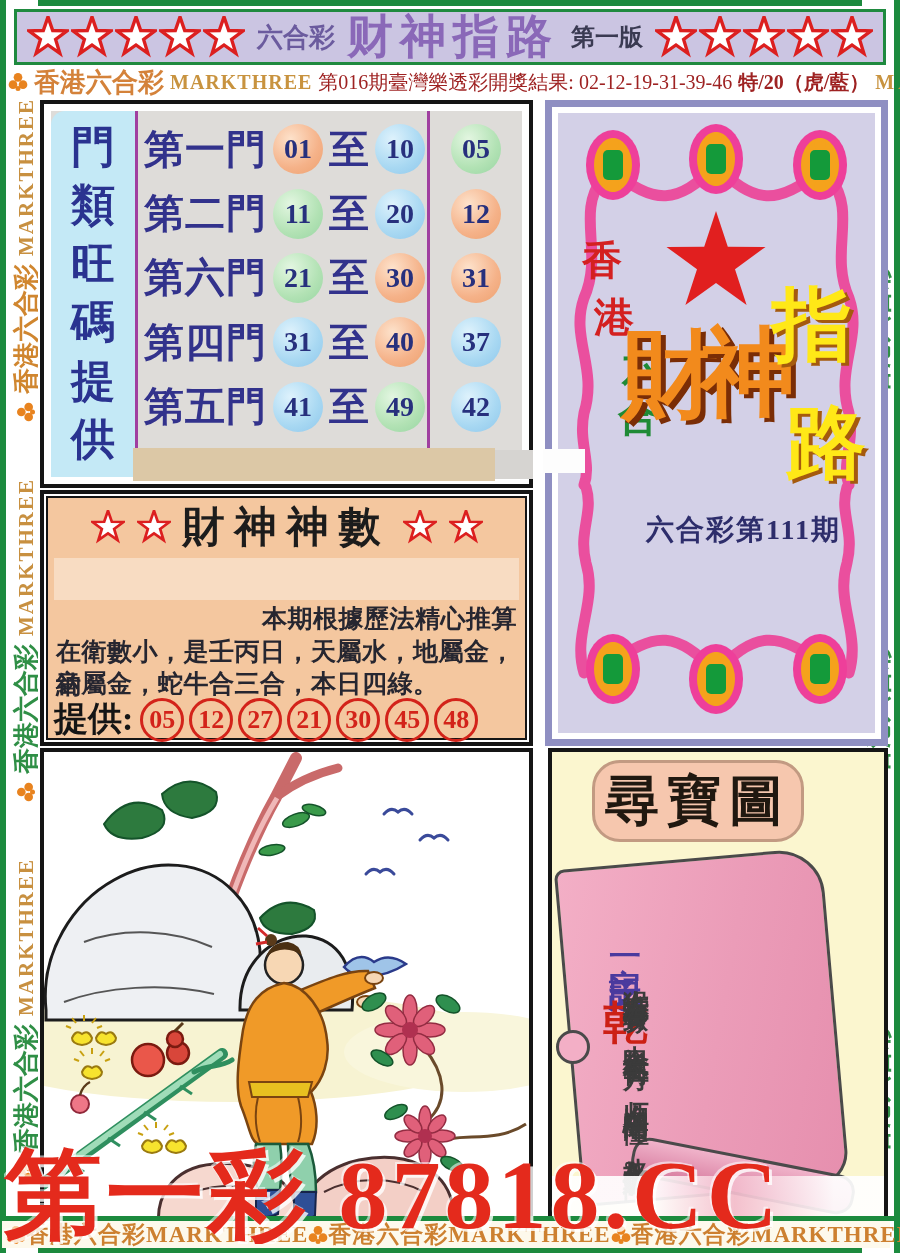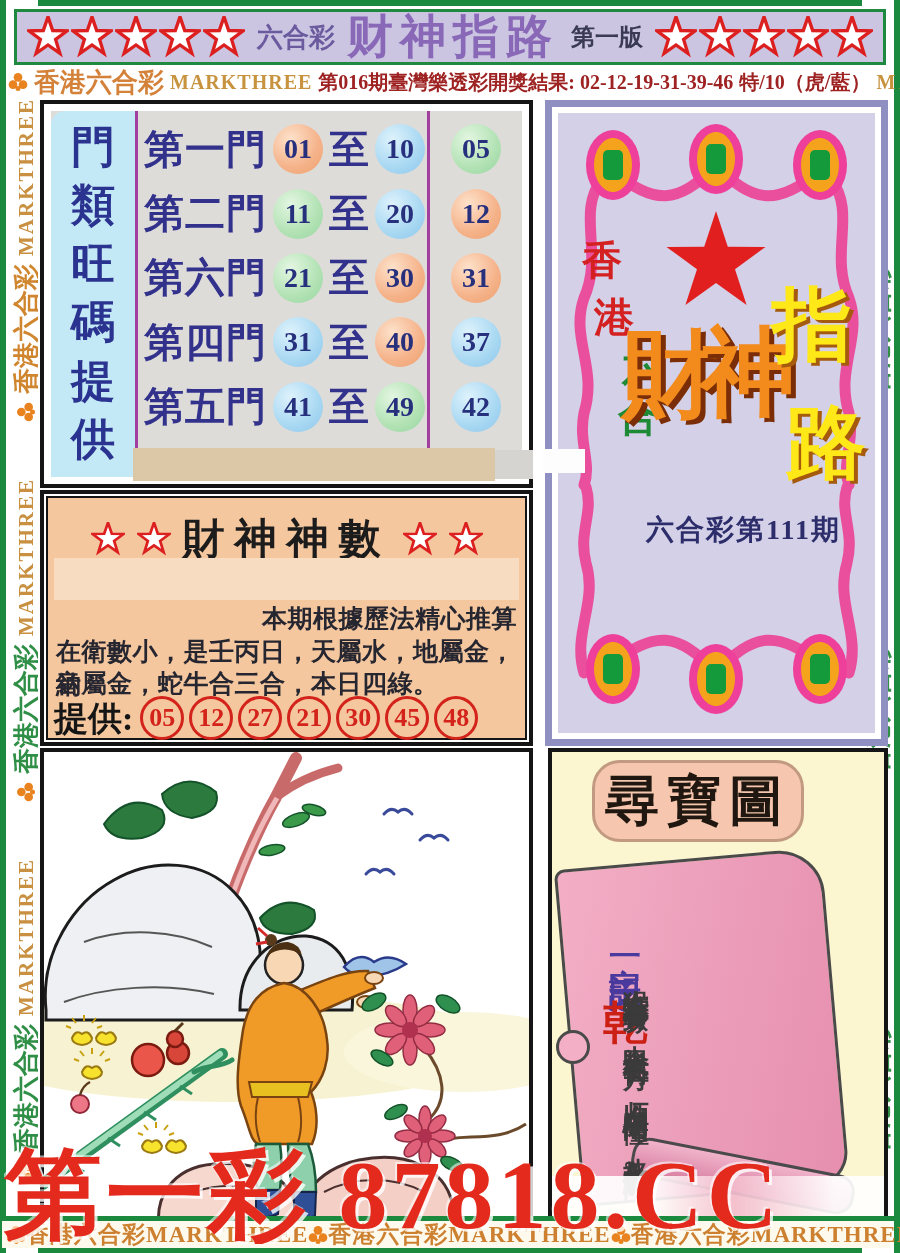--- a/index.html
+++ b/index.html
@@ -21,21 +21,21 @@
   .starrow{display:flex;gap:2px;}
   .star-sm{width:42px;height:42px;}
   .banner-small{font-size:26px;font-weight:700;color:#6b5b9e;}
   .banner-title{font-size:46px;font-weight:700;color:#8a68b8;letter-spacing:7px;}
   .banner-ed{font-size:24px;font-weight:700;color:#3a3a52;}
   
   .subheader{position:absolute;left:8px;top:67px;width:884px;height:30px;display:flex;
              align-items:center;gap:6px;white-space:nowrap;}
   .sh-cn{font-size:26px;font-weight:700;color:#d4823a;}
   .sh-en{font-size:20px;font-weight:700;color:#c8933f;letter-spacing:1px;}
-  .sh-res{font-size:20px;font-weight:700;color:#9e2222;}
+  .sh-res{font-size:20px;font-weight:400;color:#9e2222;}
   .sh-sp{font-size:20px;font-weight:700;color:#9e2222;}
   
   .gate-box{position:absolute;left:40px;top:100px;width:493px;height:388px;box-sizing:border-box;
             border:4px solid #151515;background:#fff;padding:7px;}
   .gate-inner{display:grid;grid-template-columns:84px 3px 1fr 3px 92px;height:100%;
               background:#dedcd9;}
   .pline{background:#a03fa0;}
   .gate-label{background:#c4e9f6;border-radius:14px 0 0 0;display:flex;flex-direction:column;
               align-items:center;justify-content:space-evenly;}
   .gate-label span{font-size:44px;font-weight:700;color:#2a3390;line-height:1;}
@@ -60,31 +60,31 @@
   .pc-red{color:#d42020;font-size:40px;}
   .pc-green{color:#1f8a36;font-size:40px;}
   .pc-big{font-size:96px;color:#f28a1c;text-shadow:5px 4px 0 #7a2d06;}
   .pc-yel{font-size:80px;color:#ffe817;text-shadow:4px 3px 0 #a55a0e;}
   .p-issue{position:absolute;left:88px;top:398px;font-size:28px;font-weight:700;color:#2d2d6b;
            letter-spacing:2px;}
   
   .shen-box{position:absolute;left:40px;top:490px;width:493px;height:256px;box-sizing:border-box;
             border:4px solid #151515;background:#fff;padding:2px;}
   .shen-inner{position:relative;height:100%;box-sizing:border-box;border:2px solid #151515;
-              background:#f4c79f;padding:18px 12px;}
+              background:#f4c79f;padding:6px 12px;}
   .shen-header{display:flex;align-items:center;justify-content:center;gap:12px;}
   .shen-title{font-size:42px;font-weight:700;color:#1c1c1c;letter-spacing:10px;line-height:1.1;}
   .star-xs{width:34px;height:34px;}
   .shen-censor{position:absolute;left:6px;top:60px;width:calc(100% - 12px);height:42px;
                background:#f8dcc2;}
   .shen-line{position:absolute;left:8px;right:8px;font-size:25px;font-weight:700;color:#262630;
              letter-spacing:0.5px;}
   .sl1{top:104px;text-align:right;}
   .sl2{top:137px;} .sl3{top:169px;}
-  .provide{position:absolute;left:6px;top:198px;display:flex;align-items:flex-start;gap:5px;}
+  .provide{position:absolute;left:6px;top:198px;display:flex;align-items:flex-end;gap:5px;}
   .provide-label{font-size:34px;font-weight:700;color:#151515;margin-right:2px;}
   .rnum{width:44px;height:44px;border:3px solid #d3231a;border-radius:50%;display:flex;
         align-items:center;justify-content:center;font-size:26px;font-weight:700;color:#d3231a;
         box-sizing:border-box;flex:0 0 auto;}
   
   .illus-box{position:absolute;left:40px;top:748px;width:493px;height:498px;box-sizing:border-box;
              border:4px solid #151515;background:#fff;overflow:hidden;}
   .illus-box svg{position:absolute;inset:0;}
   
   .treasure-box{position:absolute;left:548px;top:748px;width:340px;height:498px;box-sizing:border-box;
@@ -257,21 +257,21 @@
         <g fill="#e8831f">
           <circle cx="6" cy="3.2" r="2.6"></circle>
           <circle cx="3" cy="7.6" r="2.6"></circle>
           <circle cx="9" cy="7.6" r="2.6"></circle>
           <circle cx="6" cy="9.9" r="1.5"></circle>
         </g>
       </svg>
     <span class="sh-cn">香港六合彩</span>
     <span class="sh-en">MARKTHREE</span>
     <span class="sh-res">第016期臺灣樂透彩開獎結果: 02-12-19-31-39-46</span>
-    <span class="sh-sp">特/10（虎/藍）</span>
+    <span class="sh-sp">特/20（虎/藍）</span>
     <span class="sh-en" style="letter-spacing:4px;">MARKTHREE</span>
 
   </div>
 
   <div class="gate-box">
     <div class="gate-inner">
       <div class="gate-label">
         <span>門</span>
         <span>類</span>
         <span>旺</span>

